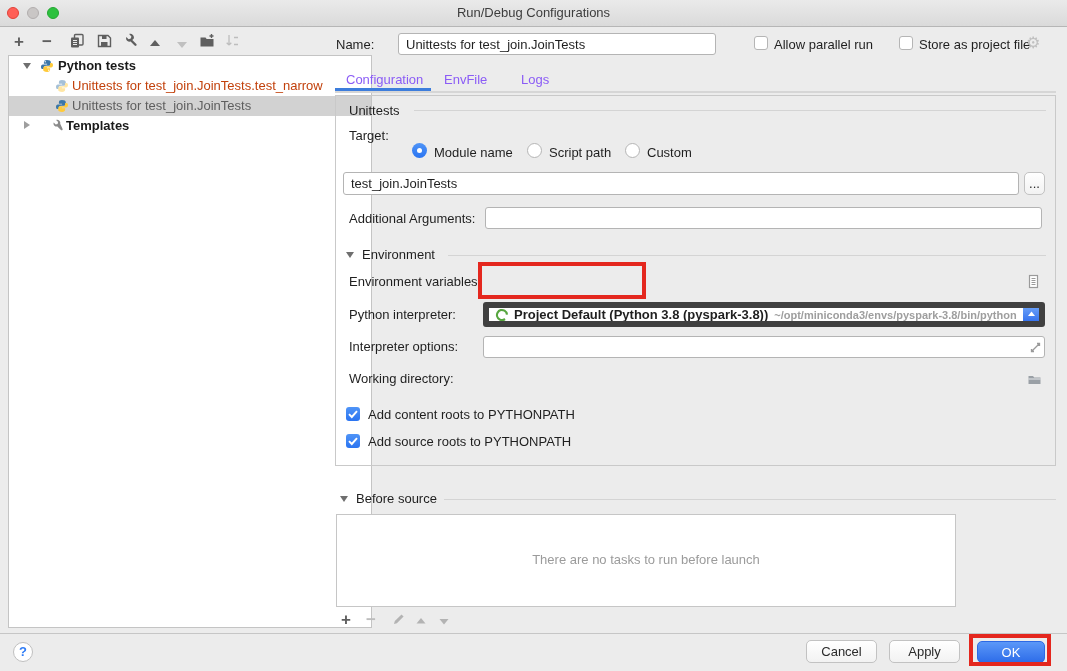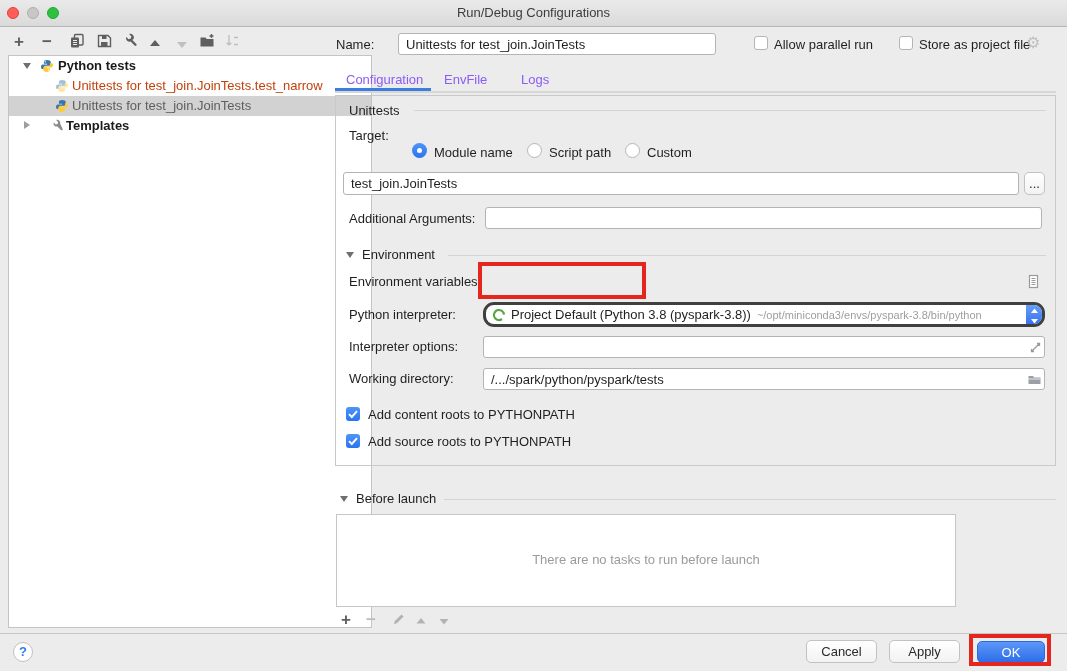--- a/index.html
+++ b/index.html
@@ -50,22 +50,22 @@
   .radio-on{background:linear-gradient(#4f94f7,#2a74f1);}
   .radio-on::after{content:"";position:absolute;left:5px;top:5px;width:5px;height:5px;
                    border-radius:50%;background:#fff;}
   .hrule{position:absolute;height:1px;background:#d4d4d4;}
   .grplabel{color:#8f8f8f;}
   .lbl{position:absolute;color:#1f1f1f;}
   .panel{position:absolute;border:1px solid #c9c9c9;box-sizing:border-box;}
   .red-annot{position:absolute;border:4px solid #e4271e;box-sizing:border-box;z-index:40;
              pointer-events:none;}
   
-  .combo{position:absolute;box-sizing:border-box;background:#fff;border:3px solid #404040;
-         border-radius:11px;overflow:hidden;white-space:nowrap;}
+  .combo{position:absolute;box-sizing:border-box;background:#fff;border:6px solid #404040;
+         border-radius:3px;overflow:hidden;white-space:nowrap;font-weight:bold;}
   .combo-inner{display:flex;align-items:center;height:100%;padding-left:6px;}
   .combo-path{font-size:11px;color:#9e9e9e;margin-left:6px;}
   .stepper{position:absolute;right:-1px;top:-1px;bottom:-1px;width:17px;
            background:linear-gradient(#6aa0f8,#3471ee);border-radius:0 3px 3px 0;}
   .stepper svg{display:block;width:17px;height:24px;}
   .fld-ic{position:absolute;width:15px;height:15px;z-index:5;}
   .fld-ic svg{display:block;width:15px;height:15px;}
   .tab{position:absolute;top:72px;color:#8b5cf6;}
   .help-btn{position:absolute;left:13px;top:642px;width:20px;height:20px;border-radius:50%;
             background:#fff;border:1px solid #c0c0c0;box-sizing:border-box;text-align:center;
@@ -237,21 +237,20 @@
 
   <div class="lbl" style="left:349px;top:339px;">Interpreter options:</div>
   <input class="tf" style="left: 483px; top: 336px; width: 562px; height: 22px;" value="">
   <div class="fld-ic" style="left:1028px;top:340px;">
     <svg viewBox="0 0 15 15">
         <path d="M9 3.5h2.5V6M11.5 3.5l-8 8M3.5 9v2.5H6" stroke="#9a9a9a" stroke-width="1.3" fill="none"></path>
       </svg>
   </div>
 
   <div class="lbl" style="left:349px;top:371px;">Working directory:</div>
-  <input class="tf" style="left: 483px; top: 368px; width: 562px; height: 22px;" value="/.../spark/python/pyspark/tests">
   <div class="fld-ic" style="left:1027px;top:372px;">
     <svg viewBox="0 0 15 15">
         <path d="M1.5 4h4.5l1.2 1.6h6.3V12h-12z" fill="#9aa0a6"></path>
         <path d="M1.5 7h12" stroke="#e8eaed" stroke-width="1"></path>
       </svg>
   </div>
 
   <div class="cb cb-on" style="left:346px;top:407px;">
     <svg viewBox="0 0 14 14">
         <polyline points="3,7.2 5.8,10 11,4.2" stroke="#fff" stroke-width="1.9" fill="none"></polyline>
@@ -259,21 +258,21 @@
   </div>
   <div class="lbl" style="left:368px;top:407px;">Add content roots to PYTHONPATH</div>
   <div class="cb cb-on" style="left:346px;top:434px;">
     <svg viewBox="0 0 14 14">
         <polyline points="3,7.2 5.8,10 11,4.2" stroke="#fff" stroke-width="1.9" fill="none"></polyline>
       </svg>
   </div>
   <div class="lbl" style="left:368px;top:434px;">Add source roots to PYTHONPATH</div>
 
   <span class="tw-down" style="position:absolute;left:340px;top:496px;"></span>
-  <div class="lbl" style="left:356px;top:491px;">Before launch</div>
+  <div class="lbl" style="left:356px;top:491px;">Before source</div>
   <div class="hrule" style="left:444px;top:499px;width:612px;"></div>
 
   <div class="abs" style="left:336px;top:514px;width:620px;height:93px;background:#fff;border:1px solid #c6c6c6;box-sizing:border-box;">
     <div style="text-align:center;line-height:90px;color:#9b9b9b;">There are no tasks to run before launch</div>
   </div>
 
   <div class="glyph-btn" style="left:341px;top:612px;">+</div>
   <div class="glyph-btn glyph-dim" style="left:366px;top:612px;">−</div>
   <div class="ticon" style="left:391px;top:611px;">
     <svg viewBox="0 0 16 16">

